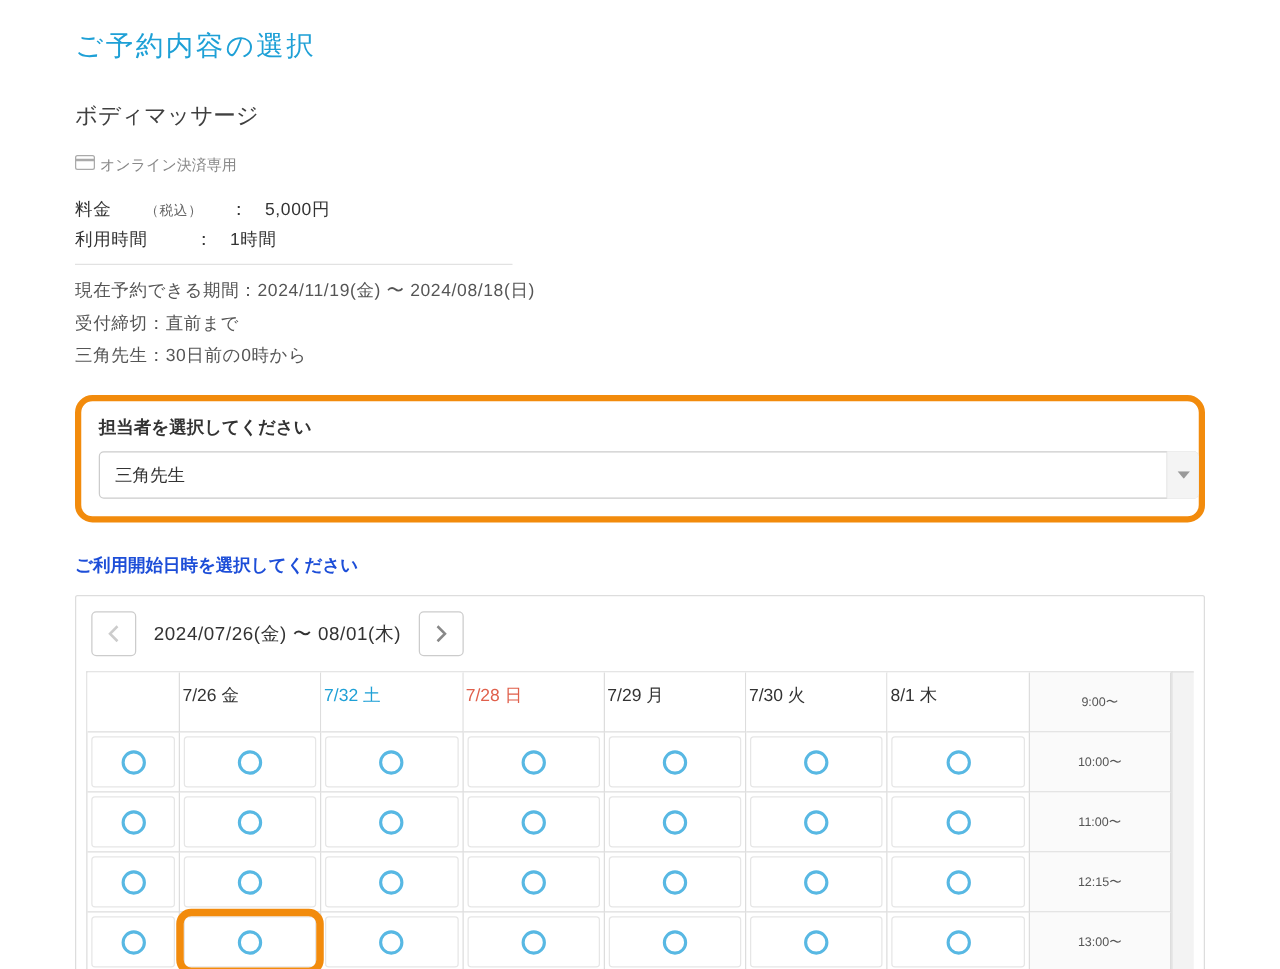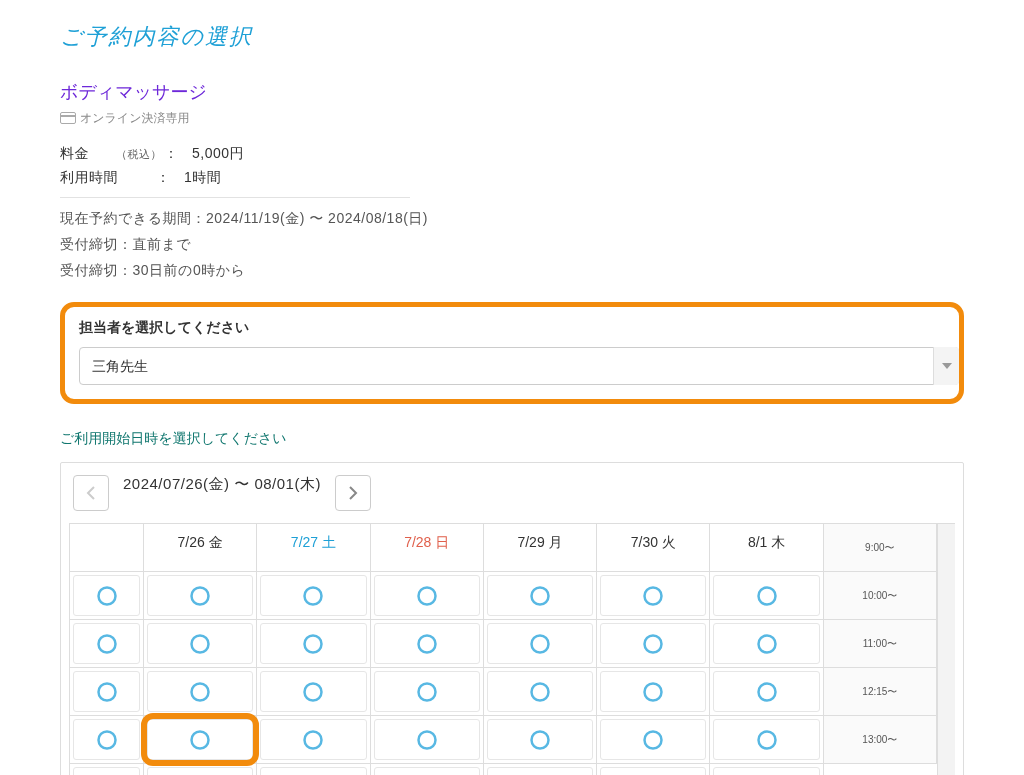--- a/index.html
+++ b/index.html
@@ -15,45 +15,44 @@
     max-width: 1024px;
     padding: 10px 60px 0 60px;
     min-height: 775px;
   }
   .page-title {
     color: #1ea0d6;
     font-size: 22px;
     letter-spacing: 2px;
     font-weight: 500;
     margin: 12px 0 28px 0;
-    font-style: italic;
   }
   .service-name {
     font-size: 18px;
-    color: #6d28d9;
+    color: #404040;
     font-weight: 500;
-    margin-bottom: 6px;
+    margin-bottom: 20px;
   }
   .badge-row {
     display: flex;
-    align-items: flex-end;
+    align-items: flex-start;
     gap: 4px;
     margin-bottom: 18px;
     color: #888;
     font-size: 12px;
   }
   .details-row {
     display: flex;
     font-size: 14px;
     color: #333;
     margin-bottom: 6px;
     letter-spacing: 0.5px;
   }
   .details-row .lab { width: 56px; }
-  .details-row .small { font-size: 11px; color: #666; align-self: center; margin-right: 2px; }
+  .details-row .small { font-size: 11px; color: #666; align-self: center; margin-right: 22px; }
   .details-row .colon { width: 28px; }
   .hr {
     border: none;
     border-top: 1px solid #e2e2e2;
     margin: 10px 0 12px 0;
     width: 350px;
   }
   .meta-line {
     color: #555;
     font-size: 14px;
@@ -99,34 +98,35 @@
     border-top-right-radius: 4px;
     border-bottom-right-radius: 4px;
     display: flex;
     align-items: center;
     justify-content: center;
     pointer-events: none;
     color: #888;
   }
 
   .time-section-label {
-    font-weight: 400;
-    font-size: 14px;
-    color: #0f766e;
+    font-weight: 700;
+    font-size: 14px;
+    color: #1d4ed8;
     margin: 26px 0 14px 0;
   }
 
   
   .cal-outer {
     border: 1px solid #ddd;
     border-radius: 2px;
     padding: 8px 8px 0 8px;
   }
   .cal-nav {
     display: flex;
+    align-items: center;
     gap: 14px;
     padding: 4px 4px 12px 4px;
   }
   .nav-btn {
     width: 36px;
     height: 36px;
     border: 1px solid #ccc;
     border-radius: 4px;
     background: #fff;
     display: flex;
@@ -143,21 +143,20 @@
   }
 
   .cal-table {
     display: grid;
     grid-template-columns: 74px repeat(7, 1fr);
     border-top: 1px solid #ddd;
     border-left: 1px solid #ddd;
   }
   .cal-head {
     background: #fff;
-    text-align: center;
     padding: 10px 2px;
     border-right: 1px solid #ddd;
     border-bottom: 1px solid #ddd;
     font-size: 14px;
     color: #333;
   }
   .cal-head.empty { background: #fff; }
   .cal-head.sat { color: #1ea0d6; }
   .cal-head.sun { color: #e0604c; }
   .time-col {
@@ -240,21 +239,21 @@
   <div class="details-row">
     <span class="lab" style="width:96px">利用時間</span>
     <span class="colon">：</span>
     <span>1時間</span>
   </div>
 
   <hr class="hr">
 
   <div class="meta-line">現在予約できる期間：2024/11/19(金) 〜 2024/08/18(日)</div>
   <div class="meta-line">受付締切：直前まで</div>
-  <div class="meta-line">受付締切：30日前の0時から</div>
+  <div class="meta-line">三角先生：30日前の0時から</div>
 
   <div class="highlight-box">
     <div class="section-label">担当者を選択してください</div>
     <div class="select-wrap">
       <select>
         <option>三角先生</option>
       </select>
       <div class="select-caret">
         <svg width="10" height="6" viewBox="0 0 10 6">
             <path d="M0 0 L5 6 L10 0 Z" fill="#999"></path>
@@ -278,21 +277,21 @@
             <path d="M2 1 L8 7 L2 13" fill="none" stroke="#888" stroke-width="2"></path>
           </svg>
       </div>
     </div>
 
     <div class="cal-wrap">
       <div class="cal-body-wrap">
         <div class="cal-table" id="cal-table">
             <div class="cal-head empty"></div>
             <div class="cal-head ">7/26 金</div>
-            <div class="cal-head sat">7/27 土</div>
+            <div class="cal-head sat">7/32 土</div>
             <div class="cal-head sun">7/28 日</div>
             <div class="cal-head ">7/29 月</div>
             <div class="cal-head ">7/30 火</div>
             <div class="cal-head ">8/1 木</div>
             <div class="time-col">9:00〜</div>
             <div class="slot-td">
               <div class="slot">
                 <svg width="22" height="22" viewBox="0 0 22 22">
                   <circle cx="11" cy="11" r="8.5" fill="none" stroke="#58b8e3" stroke-width="2.5"></circle>
                 </svg>

